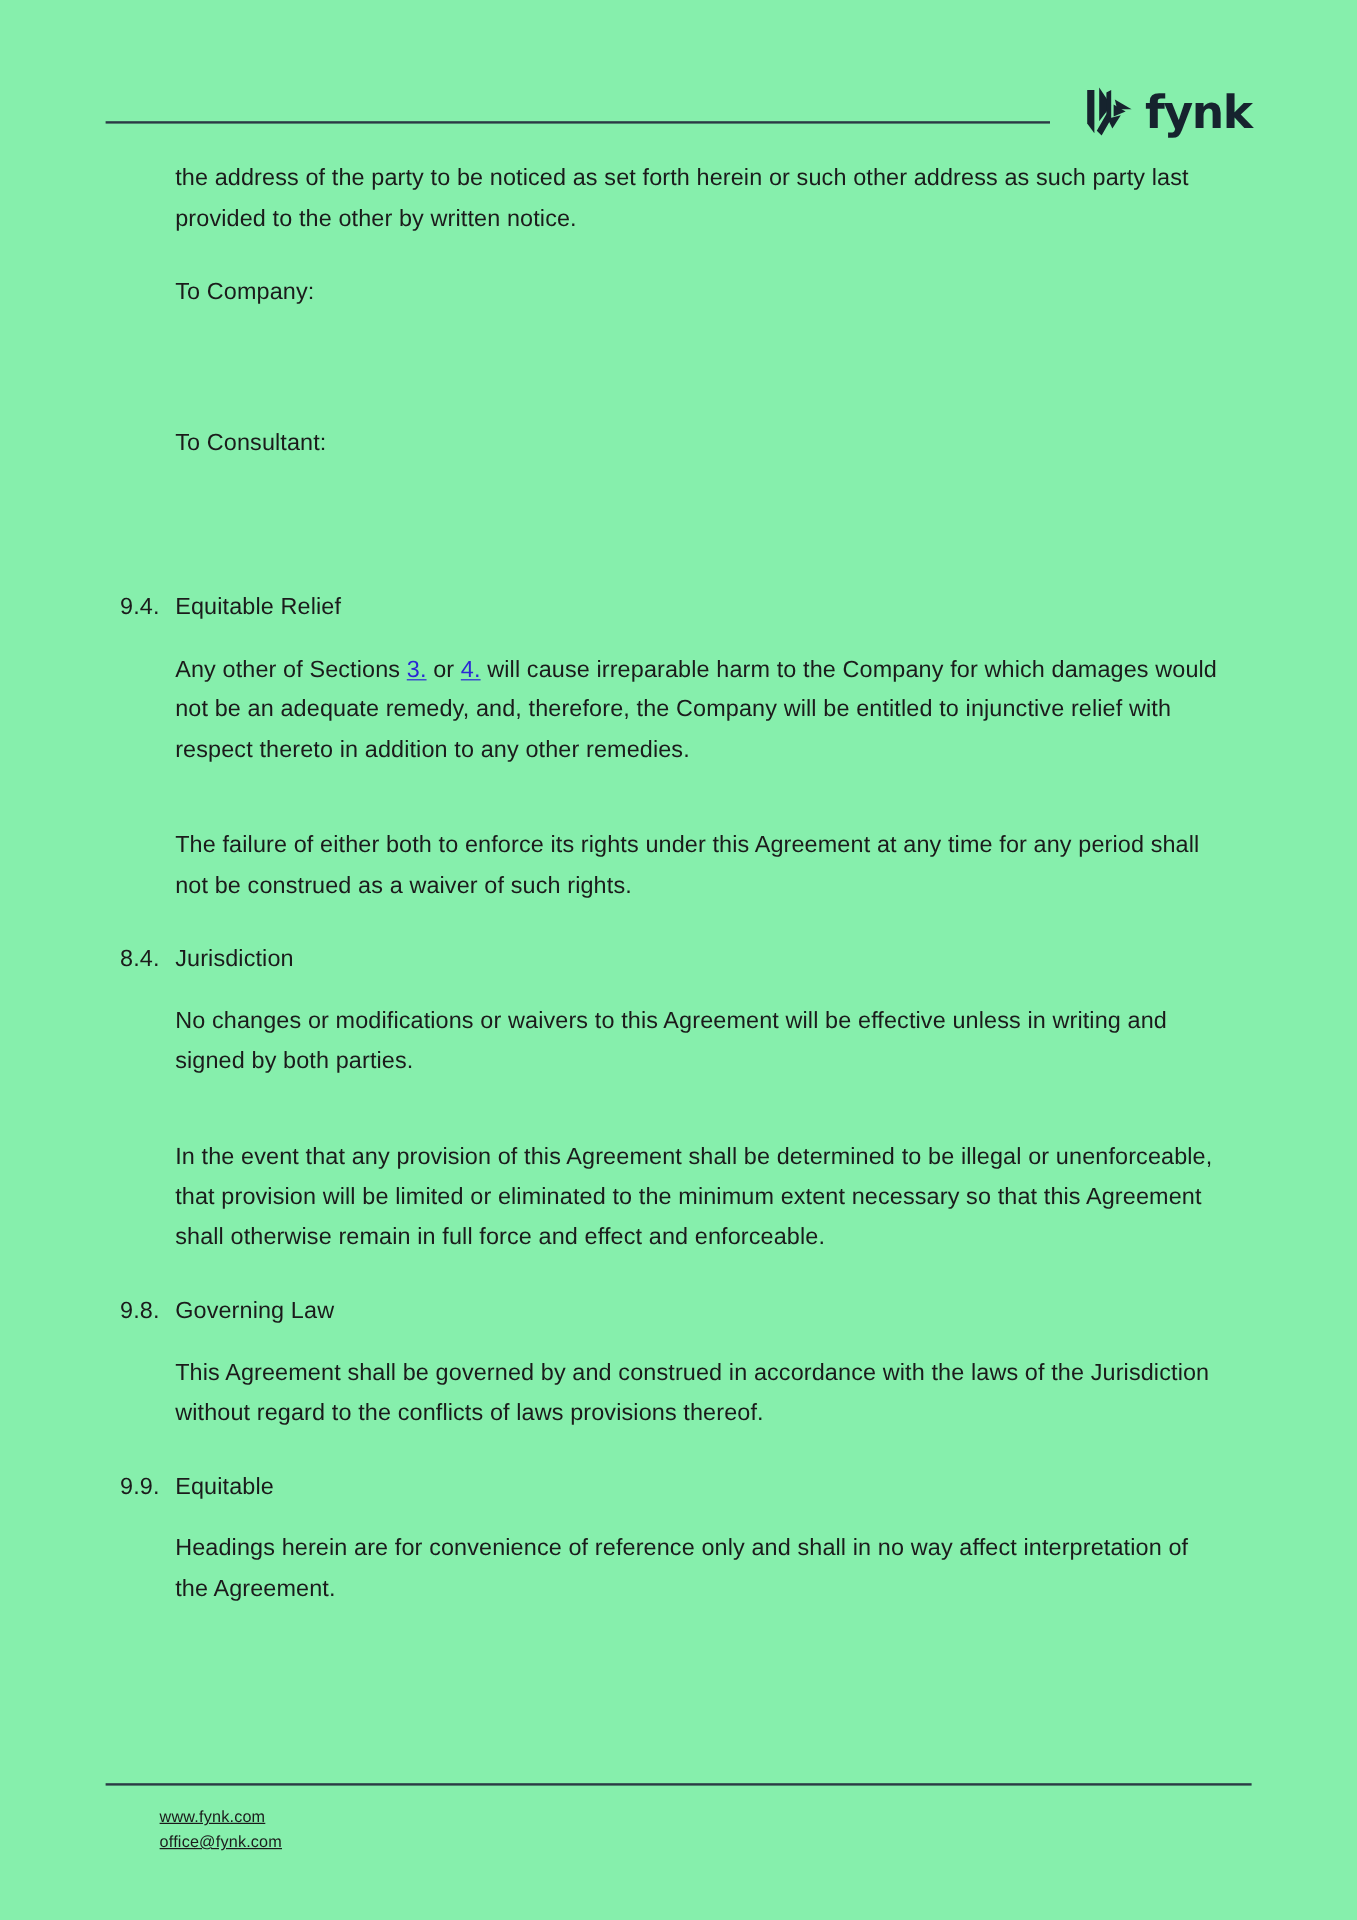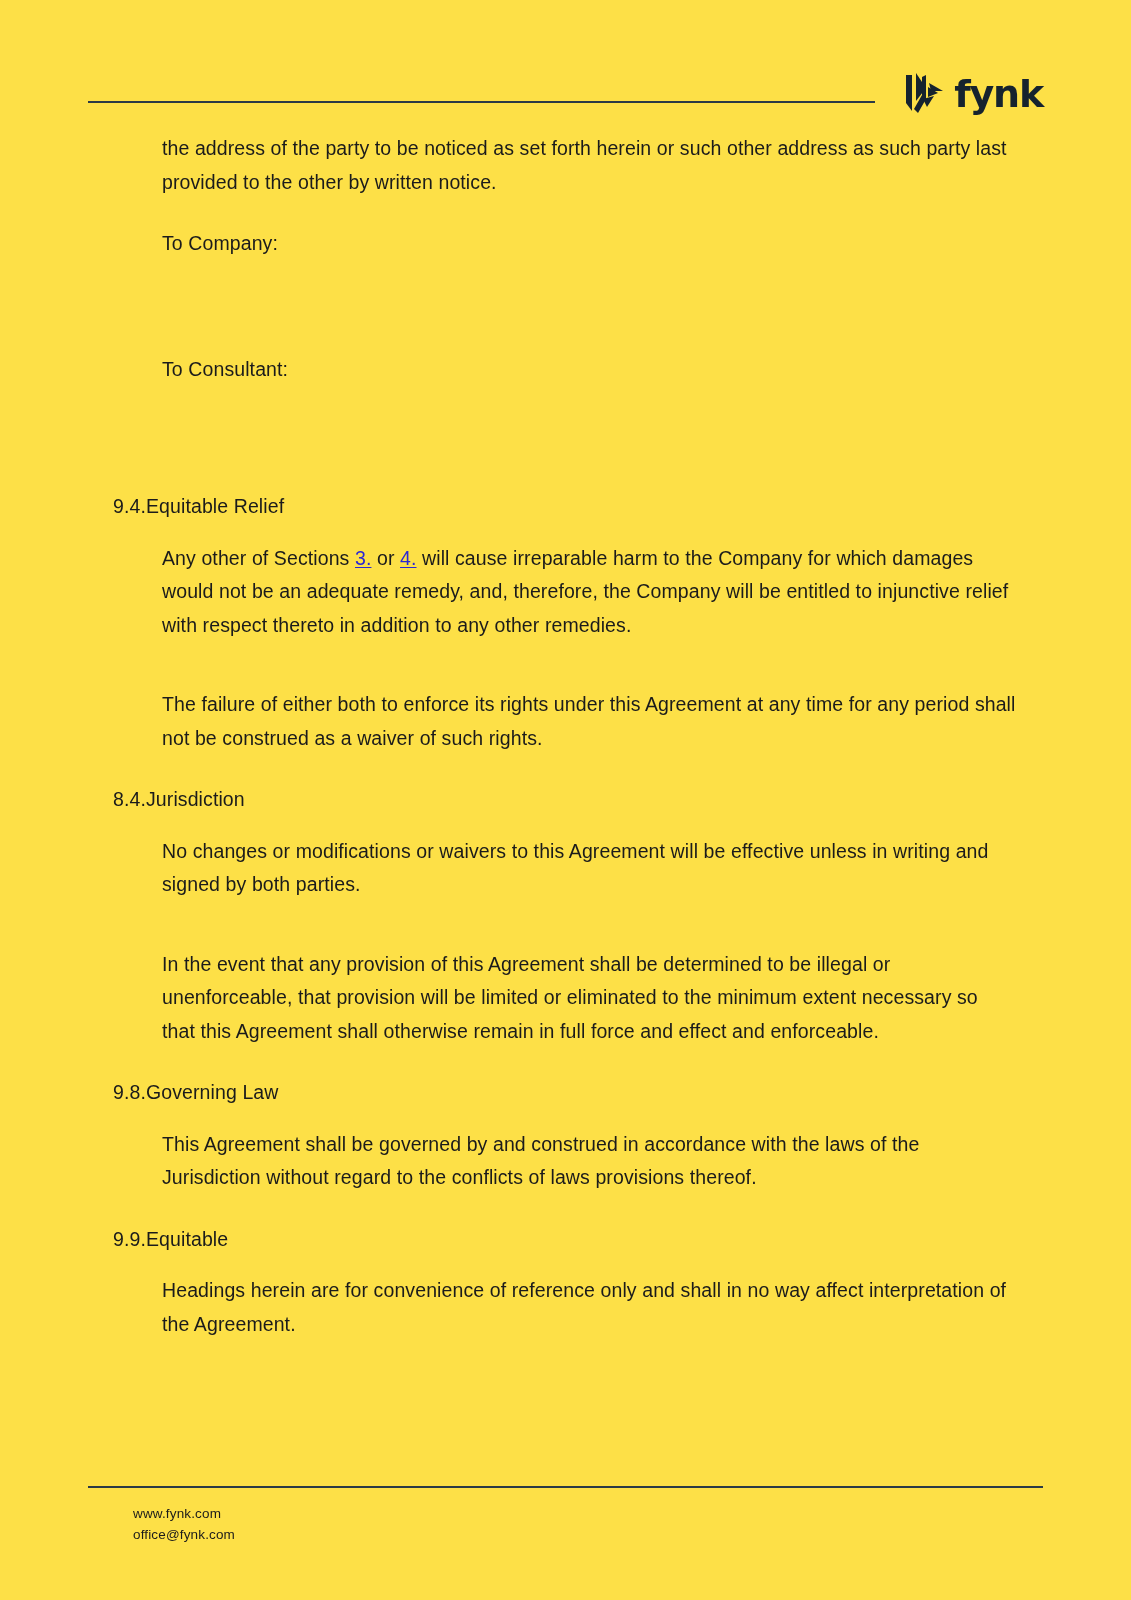--- a/index.html
+++ b/index.html
@@ -14,21 +14,21 @@
     font-family: "Liberation Sans", sans-serif;
     color: #1a1a1a;
     position: relative;
     overflow: hidden;
   }
 
   .page {
     position: relative;
     width: 1131px;
     height: 1600px;
-    background: #fde047;
+    background: #86efac;
   }
 
   
   .header {
     position: absolute;
     top: 60px;
     left: 88px;
     width: 955px;
     height: 70px;
   }
@@ -67,21 +67,21 @@
 
   
   .content {
     position: absolute;
     top: 132px;
     left: 0;
     width: 1131px;
   }
 
   .para {
-    margin: 0 0 0 16px;
+    margin: 0 0 0 0;
     padding: 0 115px 0 146px;
     font-size: 19.5px;
     line-height: 33.5px;
     color: #1b1b1b;
     font-weight: 400;
     letter-spacing: 0.1px;
   }
 
   .para.intro { padding-right: 114px; }
 
@@ -91,21 +91,20 @@
   .spacer-xl { height: 104px; }
 
   .section-heading {
     display: flex;
     align-items: baseline;
     padding: 0 0 0 100px;
     font-size: 19.5px;
     line-height: 33.5px;
     color: #1b1b1b;
     letter-spacing: 0.1px;
-    text-align: right;
   }
   .section-num {
     width: 46px;
     flex: 0 0 46px;
     white-space: nowrap;
   }
   .section-title {
     white-space: nowrap;
   }
 
@@ -127,20 +126,21 @@
     height: 0;
     border-top: 2px solid #2b3a45;
   }
   .footer-lines {
     padding-top: 15px;
     padding-left: 45px;
     font-size: 13.5px;
     line-height: 21px;
     color: #1b1b1b;
     letter-spacing: 0.15px;
+    text-decoration: underline;
   }
   .footer-line { display: block; }
 </style>
 </head>
 <body>
 
 <div class="page">
 
   <div class="header">
     <div class="header-rule"></div>

